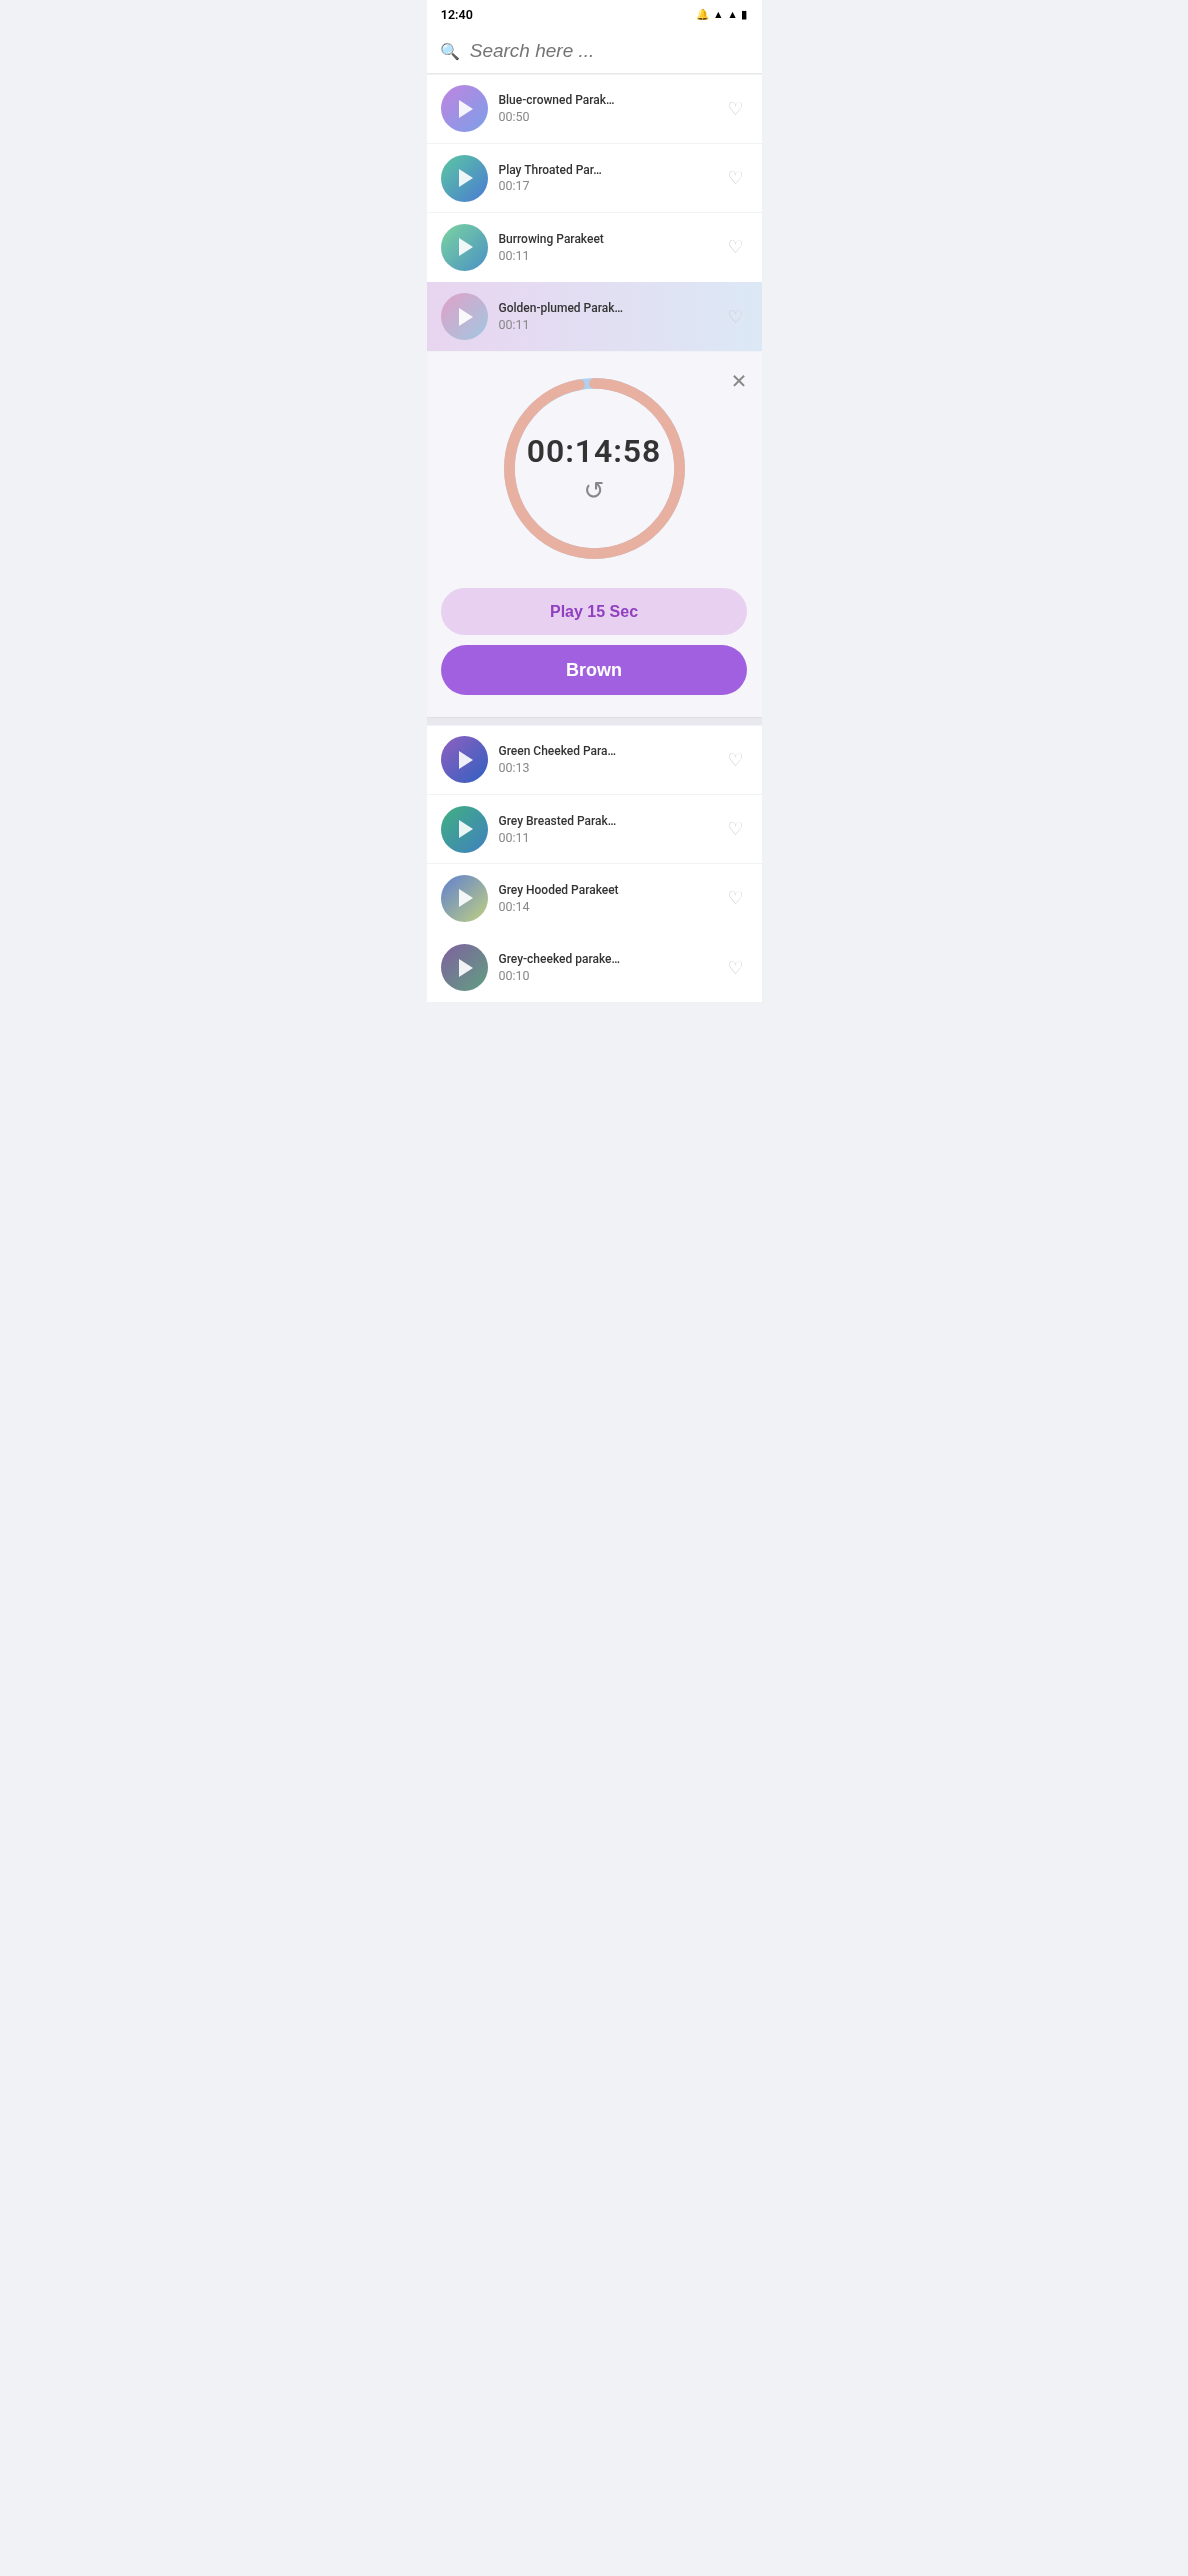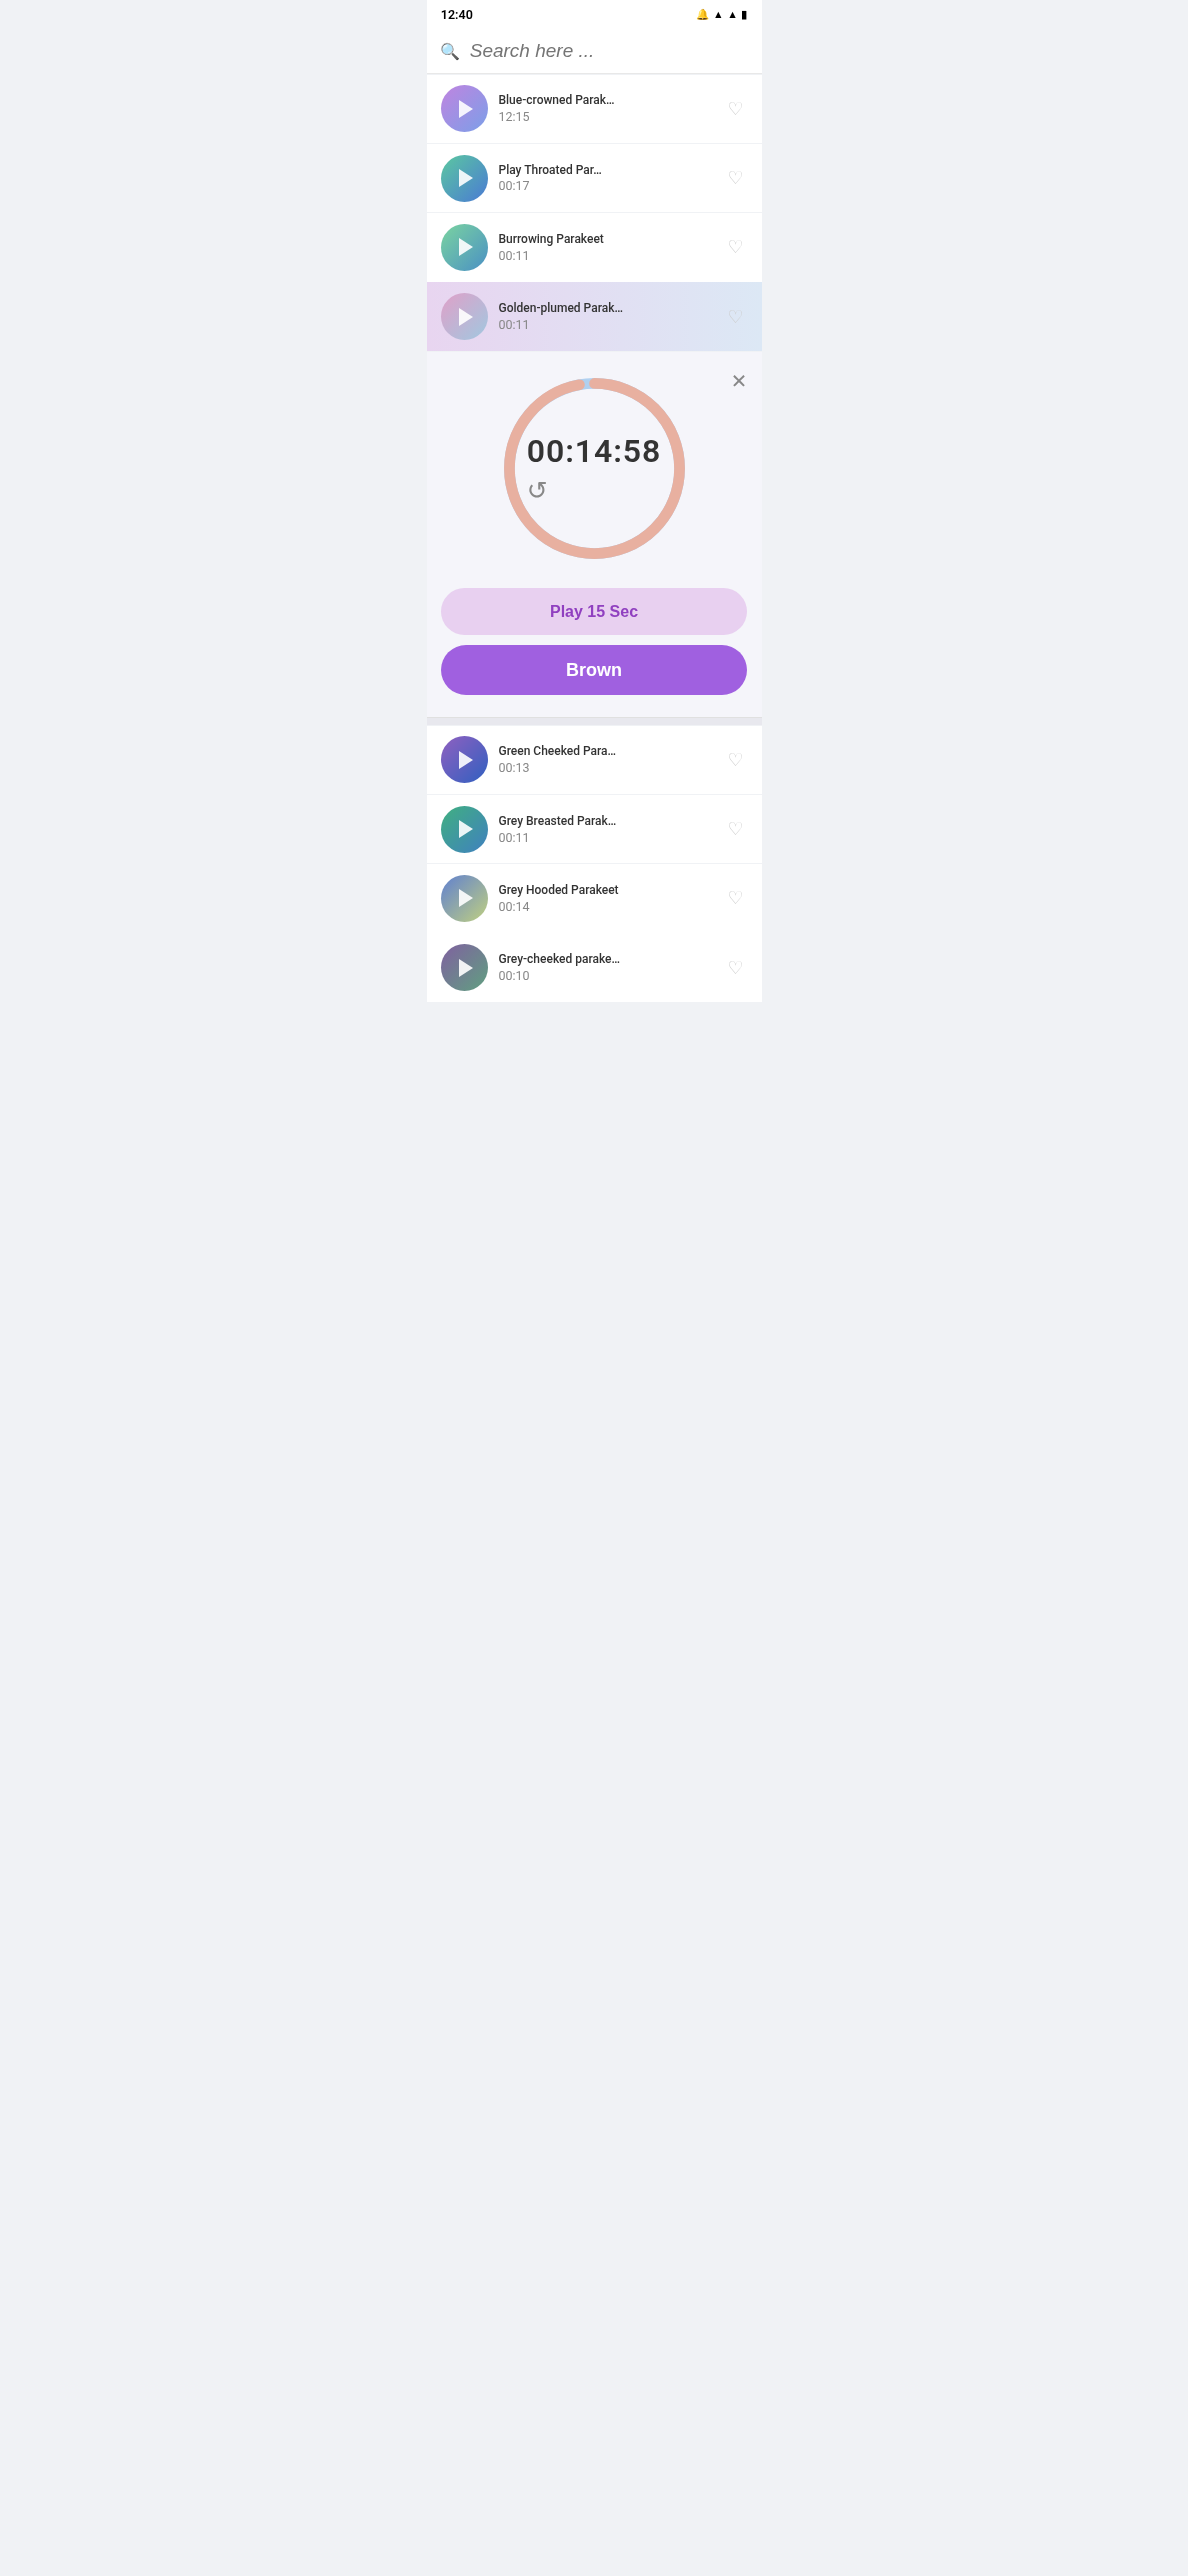--- a/index.html
+++ b/index.html
@@ -156,20 +156,21 @@
       top: 0;
       left: 0;
       transform: rotate(-90deg);
     }
 
     .timer-inner {
       position: absolute;
       top: 50%;
       left: 50%;
       transform: translate(-50%, -50%);
+      text-align: center;
     }
 
     .timer-time {
       font-size: 32px;
       font-weight: 600;
       color: #333;
       letter-spacing: 0.9px;
     }
 
     .timer-reset-icon {
@@ -239,21 +240,21 @@
   <input type="text" placeholder="Search here ..." style="">
 </div>
 
 <div id="upper-list">
     <div class="list-item">
       <div class="avatar avatar-1">
         <div class="play-icon"></div>
       </div>
       <div class="item-info">
         <div class="item-title">Blue-crowned Parak…</div>
-        <div class="item-duration">12:15</div>
+        <div class="item-duration">00:50</div>
       </div>
       <button class="heart-btn">
         <span class="heart-icon">♡</span>
       </button>
     </div>
     <div class="list-item">
       <div class="avatar avatar-2">
         <div class="play-icon"></div>
       </div>
       <div class="item-info">

